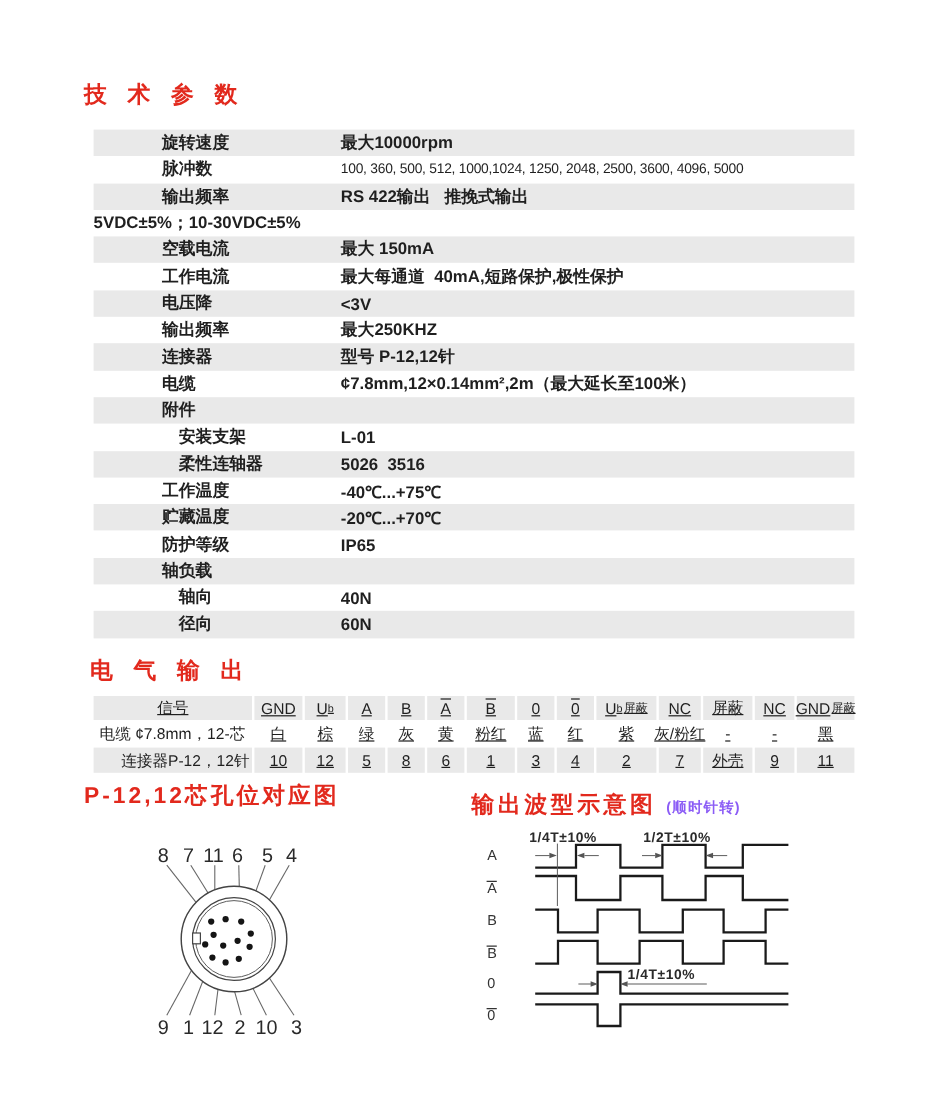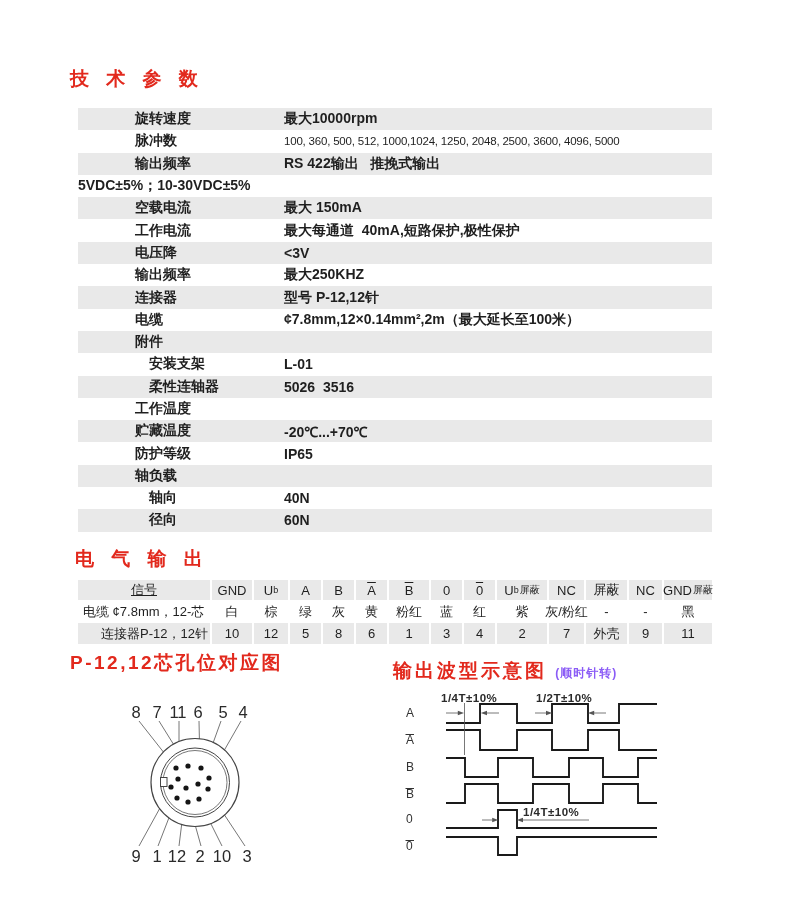--- a/index.html
+++ b/index.html
@@ -26,21 +26,21 @@
   .spec-value{flex:1;font-size:14px;font-weight:bold;white-space:pre;}
   .spec-row.dense .spec-value{font-size:11.5px;font-weight:normal;letter-spacing:-0.2px;}
 
   
   .signal-table{position:absolute;left:78px;top:580px;width:634px;}
   .sig-row{display:flex;margin-bottom:1px;}
   .sig-cell{
     display:flex;align-items:center;justify-content:center;
     height:20px;font-size:13px;white-space:nowrap;box-sizing:border-box;
   }
-  .sig-cell + .sig-cell{margin-left:2px;}
+  .sig-cell + .sig-cell{margin-left:2px;text-decoration:underline;}
   .sig-cell.gray{background:#e9e9e9;}
   .sig-cell.corner{justify-content:center;}
   .sig-cell.rowlabel{justify-content:flex-start;padding-left:5px;}
   .sig-cell.rowlabel2{justify-content:flex-start;padding-left:23px;}
   .sig-row.data .sig-cell{height:21px;}
   .over{text-decoration:overline;}
   .sfx{font-size:10px;margin-left:1px;}
   sub.sb{font-size:9px;line-height:0;}
 
   
@@ -103,20 +103,21 @@
       <div class="spec-row">
         <div class="spec-label indent">安装支架</div>
         <div class="spec-value">L-01</div>
       </div>
       <div class="spec-row gray">
         <div class="spec-label indent">柔性连轴器</div>
         <div class="spec-value">5026  3516</div>
       </div>
       <div class="spec-row">
         <div class="spec-label">工作温度</div>
+        <div class="spec-value">-40℃...+75℃</div>
       </div>
       <div class="spec-row gray">
         <div class="spec-label">贮藏温度</div>
         <div class="spec-value">-20℃...+70℃</div>
       </div>
       <div class="spec-row">
         <div class="spec-label">防护等级</div>
         <div class="spec-value">IP65</div>
       </div>
       <div class="spec-row gray">

